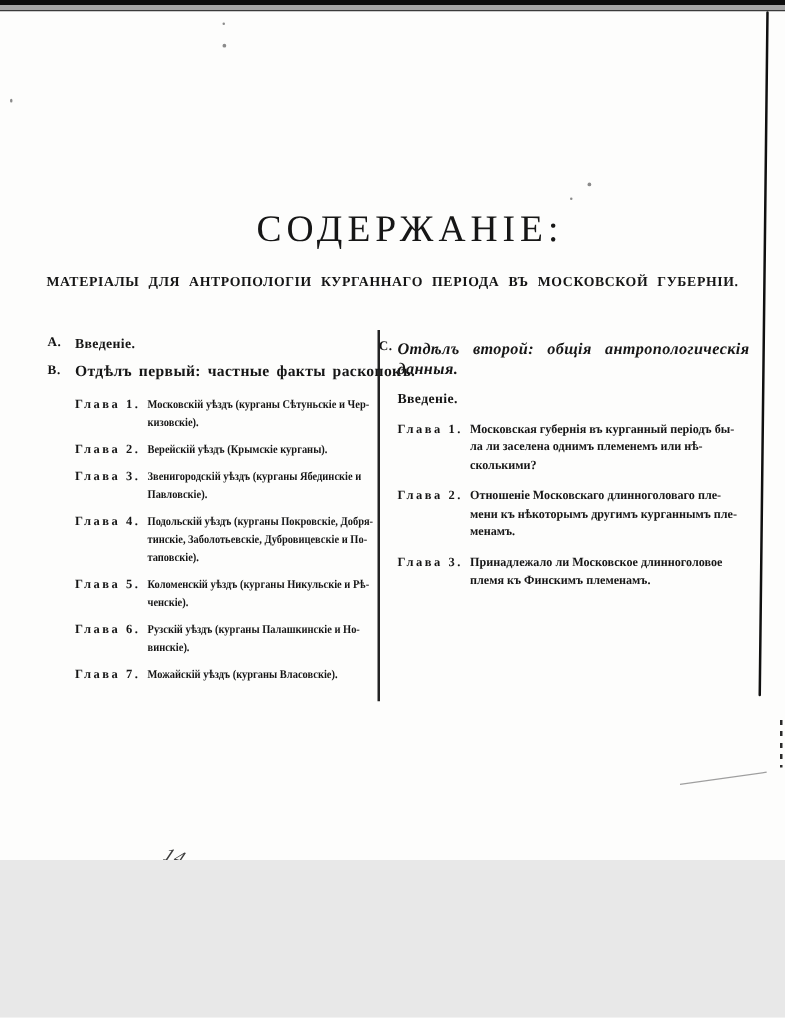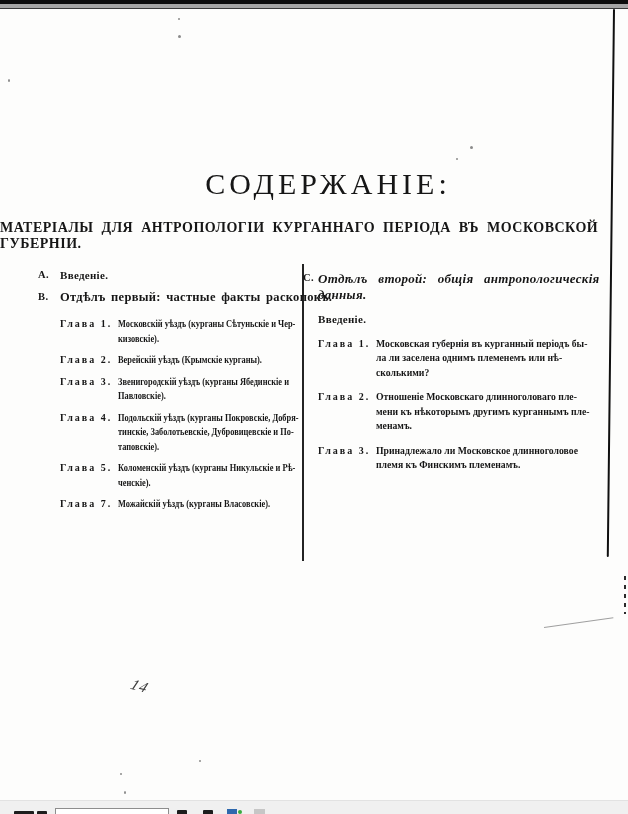--- a/index.html
+++ b/index.html
@@ -1,39 +1,39 @@
 <!DOCTYPE html>
 <html style="--paper: #fdfdfc; --ink: #161616; --topbar-black: #0d0d0d; --topbar-gray: #a6a6a6; --toolbar-bg: #f0f0f0; --input-border: #8d8d8d; --accent-blue: #2e68ad; --accent-green: #3aa93f; --box-gray: #c6c6c6;"><head>
 <meta charset="utf-8">
 <style>
   html,body{margin:0;padding:0;background:#e8e8e8;}
   .page{
-    position:relative;width:628px;height:814px;overflow:hidden;
+    position:relative;width:628px;height:688px;overflow:hidden;
     background:var(--paper,#fdfdfc);color:var(--ink,#161616);
     font-family:"Liberation Serif","DejaVu Serif",serif;
   }
   
   .topbar-black{position:absolute;left:0;top:0;width:628px;height:4px;background:var(--topbar-black,#0d0d0d);}
   .topbar-gray{position:absolute;left:0;top:4px;width:628px;height:4px;background:var(--topbar-gray,#a6a6a6);}
   .topbar-line{position:absolute;left:0;top:8px;width:628px;height:1px;background:#3a3a3a;}
   
   .scan-edge-line{position:absolute;left:613px;top:9px;width:2px;height:548px;background:#101010;
     transform:rotate(0.65deg);transform-origin:top center;border-radius:1px;}
   .edge-dashes{position:absolute;left:624px;top:576px;width:2px;height:38px;
     background:repeating-linear-gradient(to bottom,#2a2a2a 0 4px,transparent 4px 9px);}
   .pencil-line{position:absolute;left:544px;top:627px;width:70px;height:1px;background:#9f9f9f;
     transform:rotate(-8deg);transform-origin:left center;}
   .handwritten{position:absolute;left:131px;top:678px;font-size:15px;color:#3c3c3c;
     font-style:italic;transform:rotate(14deg) skewX(-10deg);letter-spacing:1px;}
   .speck{position:absolute;background:#8b8b8b;border-radius:50%;}
   
   .title{position:absolute;left:14px;top:147px;width:628px;text-align:center;
     font-size:30px;letter-spacing:4px;font-weight:normal;}
-  .subtitle{position:absolute;left:0;top:220px;width:628px;
-    font-weight:bold;font-size:14px;letter-spacing:0.5px;word-spacing:4px;}
+  .subtitle{position:absolute;left:0;top:220px;width:628px;text-align:center;
+    font-weight:bold;font-size:11px;letter-spacing:0.5px;word-spacing:4px;}
   
   .col{position:absolute;}
   .col-left{left:38px;top:268px;width:262px;}
   .col-right{left:318px;top:271px;width:276px;}
   .divider{position:absolute;left:302px;top:264px;width:2px;height:297px;background:#232323;}
   .entry{position:relative;display:flex;align-items:flex-start;}
   .col-left .entry{padding-left:22px;margin-bottom:7px;}
   .col-right .entry{margin-bottom:10px;}
   .col-left .entry.header{margin-bottom:12px;}
   .marker{position:absolute;top:1px;font-weight:bold;font-size:10.5px;letter-spacing:0.5px;}
@@ -102,20 +102,25 @@
         <span class="chap-desc">Подольскій уѣздъ (курганы Покровскіе, Добря-
 тинскіе, Заболотьевскіе, Дубровицевскіе и По-
 таповскіе).</span>
       </div>
       <div class="entry chapter">
         <span class="chap-label">Глава 5.</span>
         <span class="chap-desc">Коломенскій уѣздъ (курганы Никульскіе и Рѣ-
 ченскіе).</span>
       </div>
       <div class="entry chapter">
+        <span class="chap-label">Глава 6.</span>
+        <span class="chap-desc">Рузскій уѣздъ (курганы Палашкинскіе и Но-
+винскіе).</span>
+      </div>
+      <div class="entry chapter">
         <span class="chap-label">Глава 7.</span>
         <span class="chap-desc">Можайскій уѣздъ (курганы Власовскіе).</span>
       </div>
     </div>
   <div class="col col-right" id="col-right">
       <div class="entry header">
         <span class="marker">С.</span>
         <span class="chap-desc">Отдѣлъ второй: общія антропологическія
 данныя.</span>
       </div>

